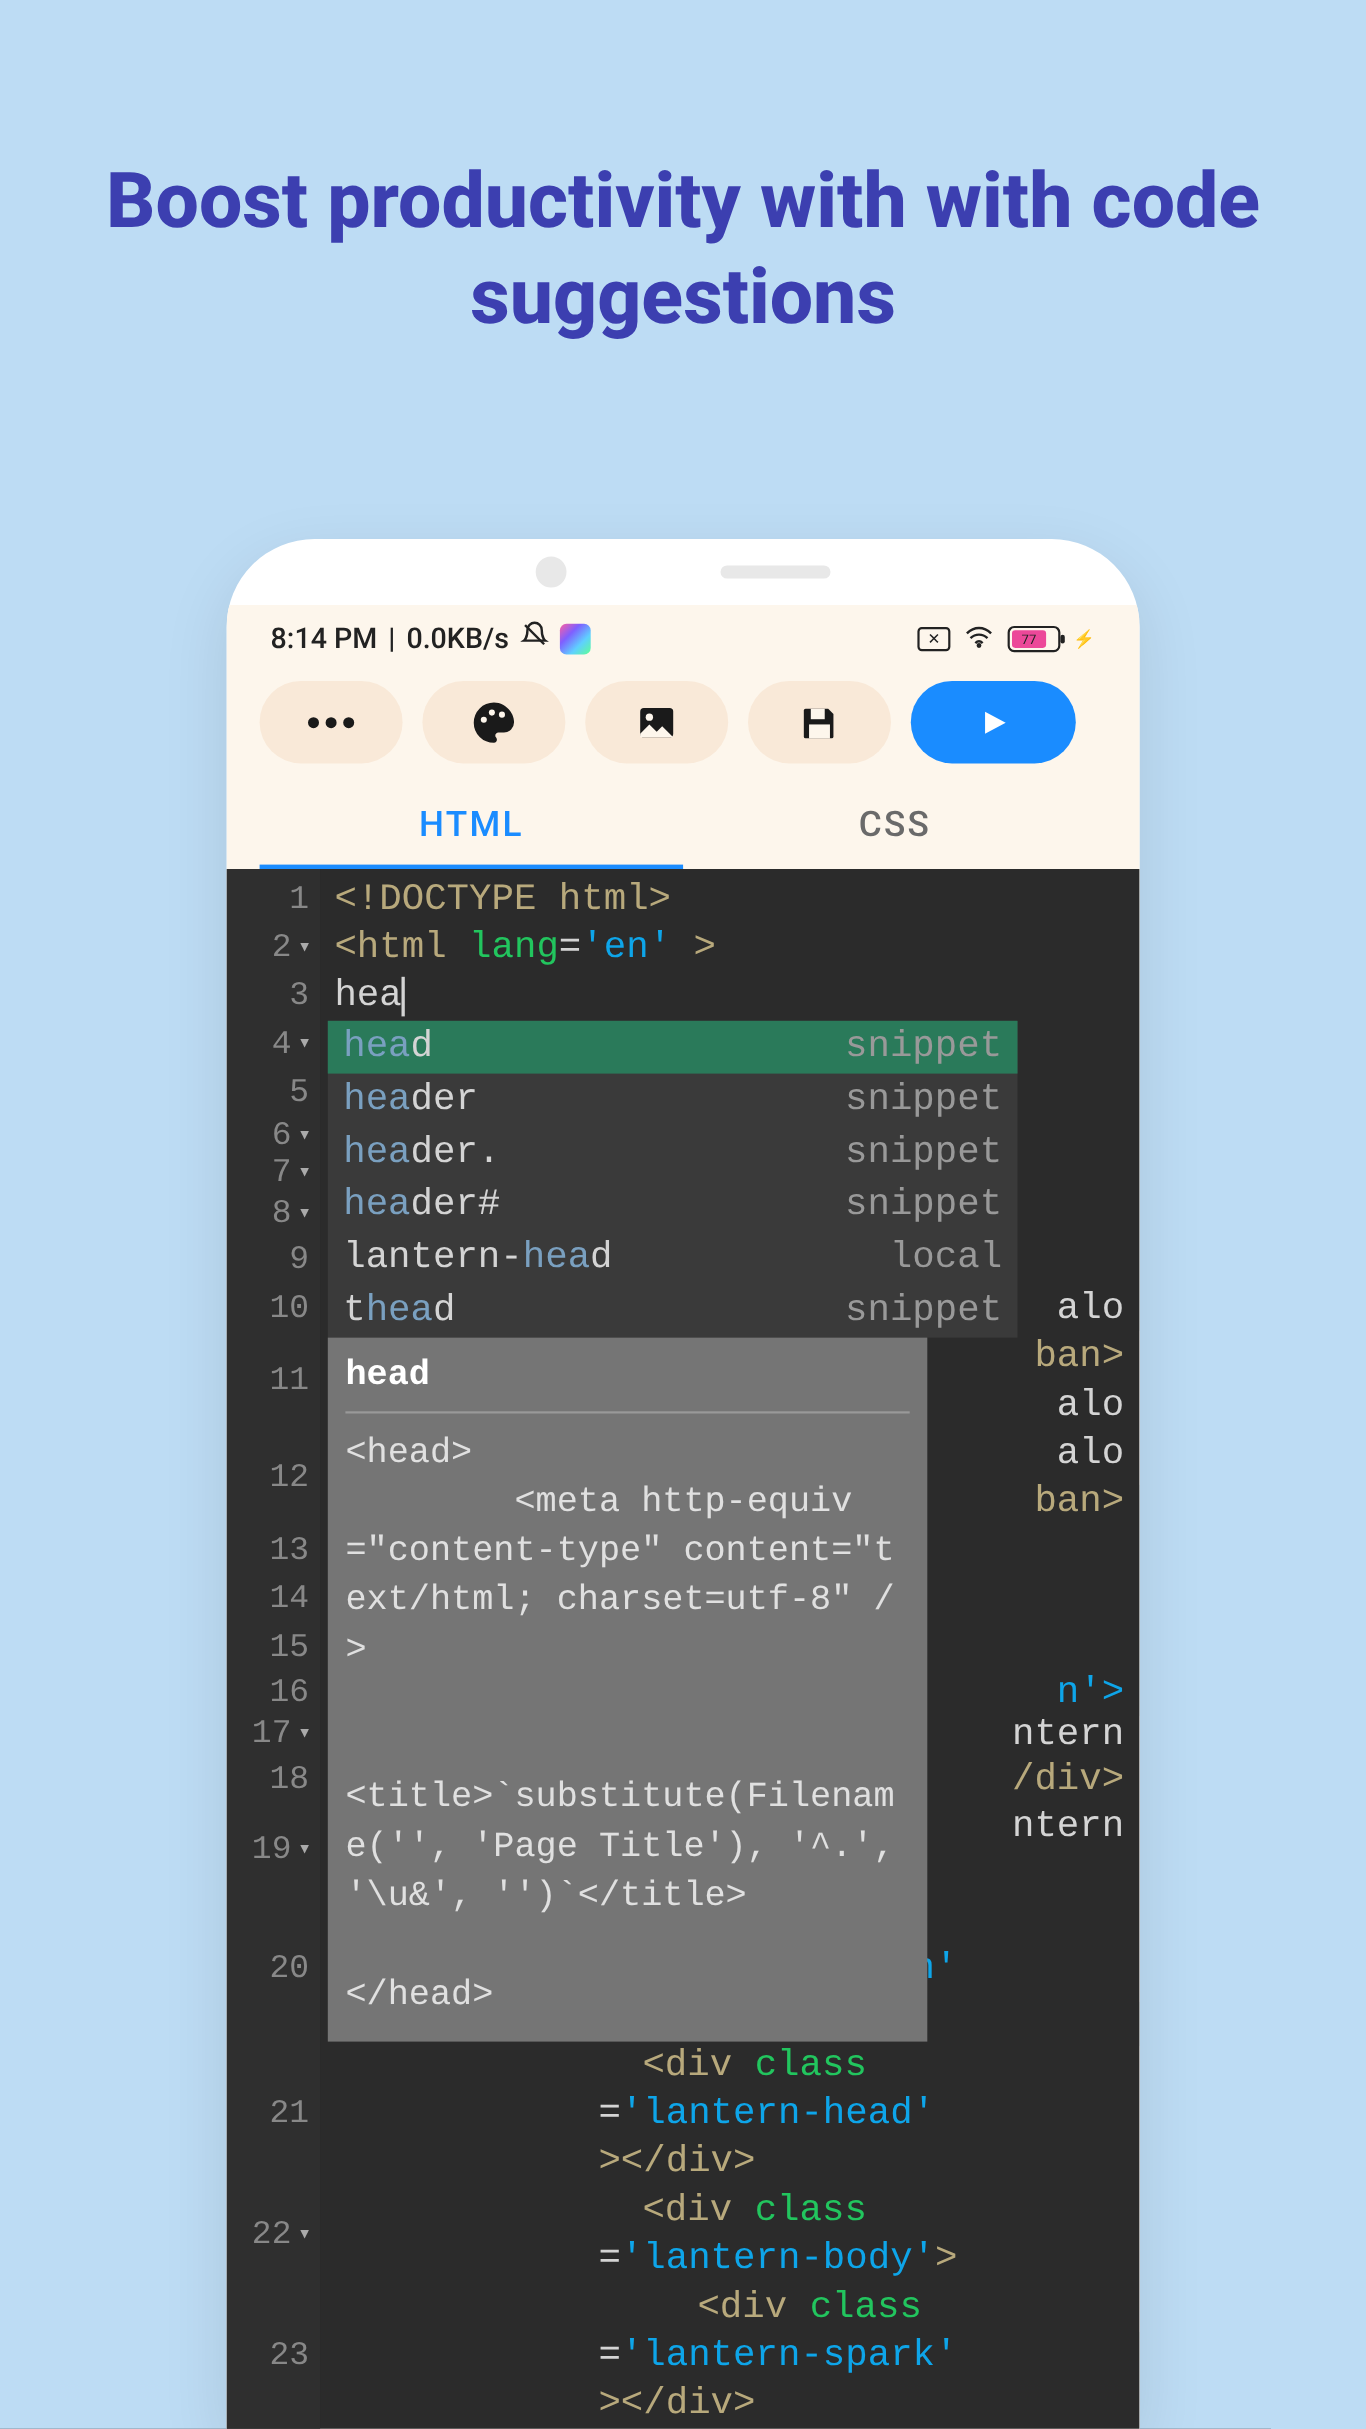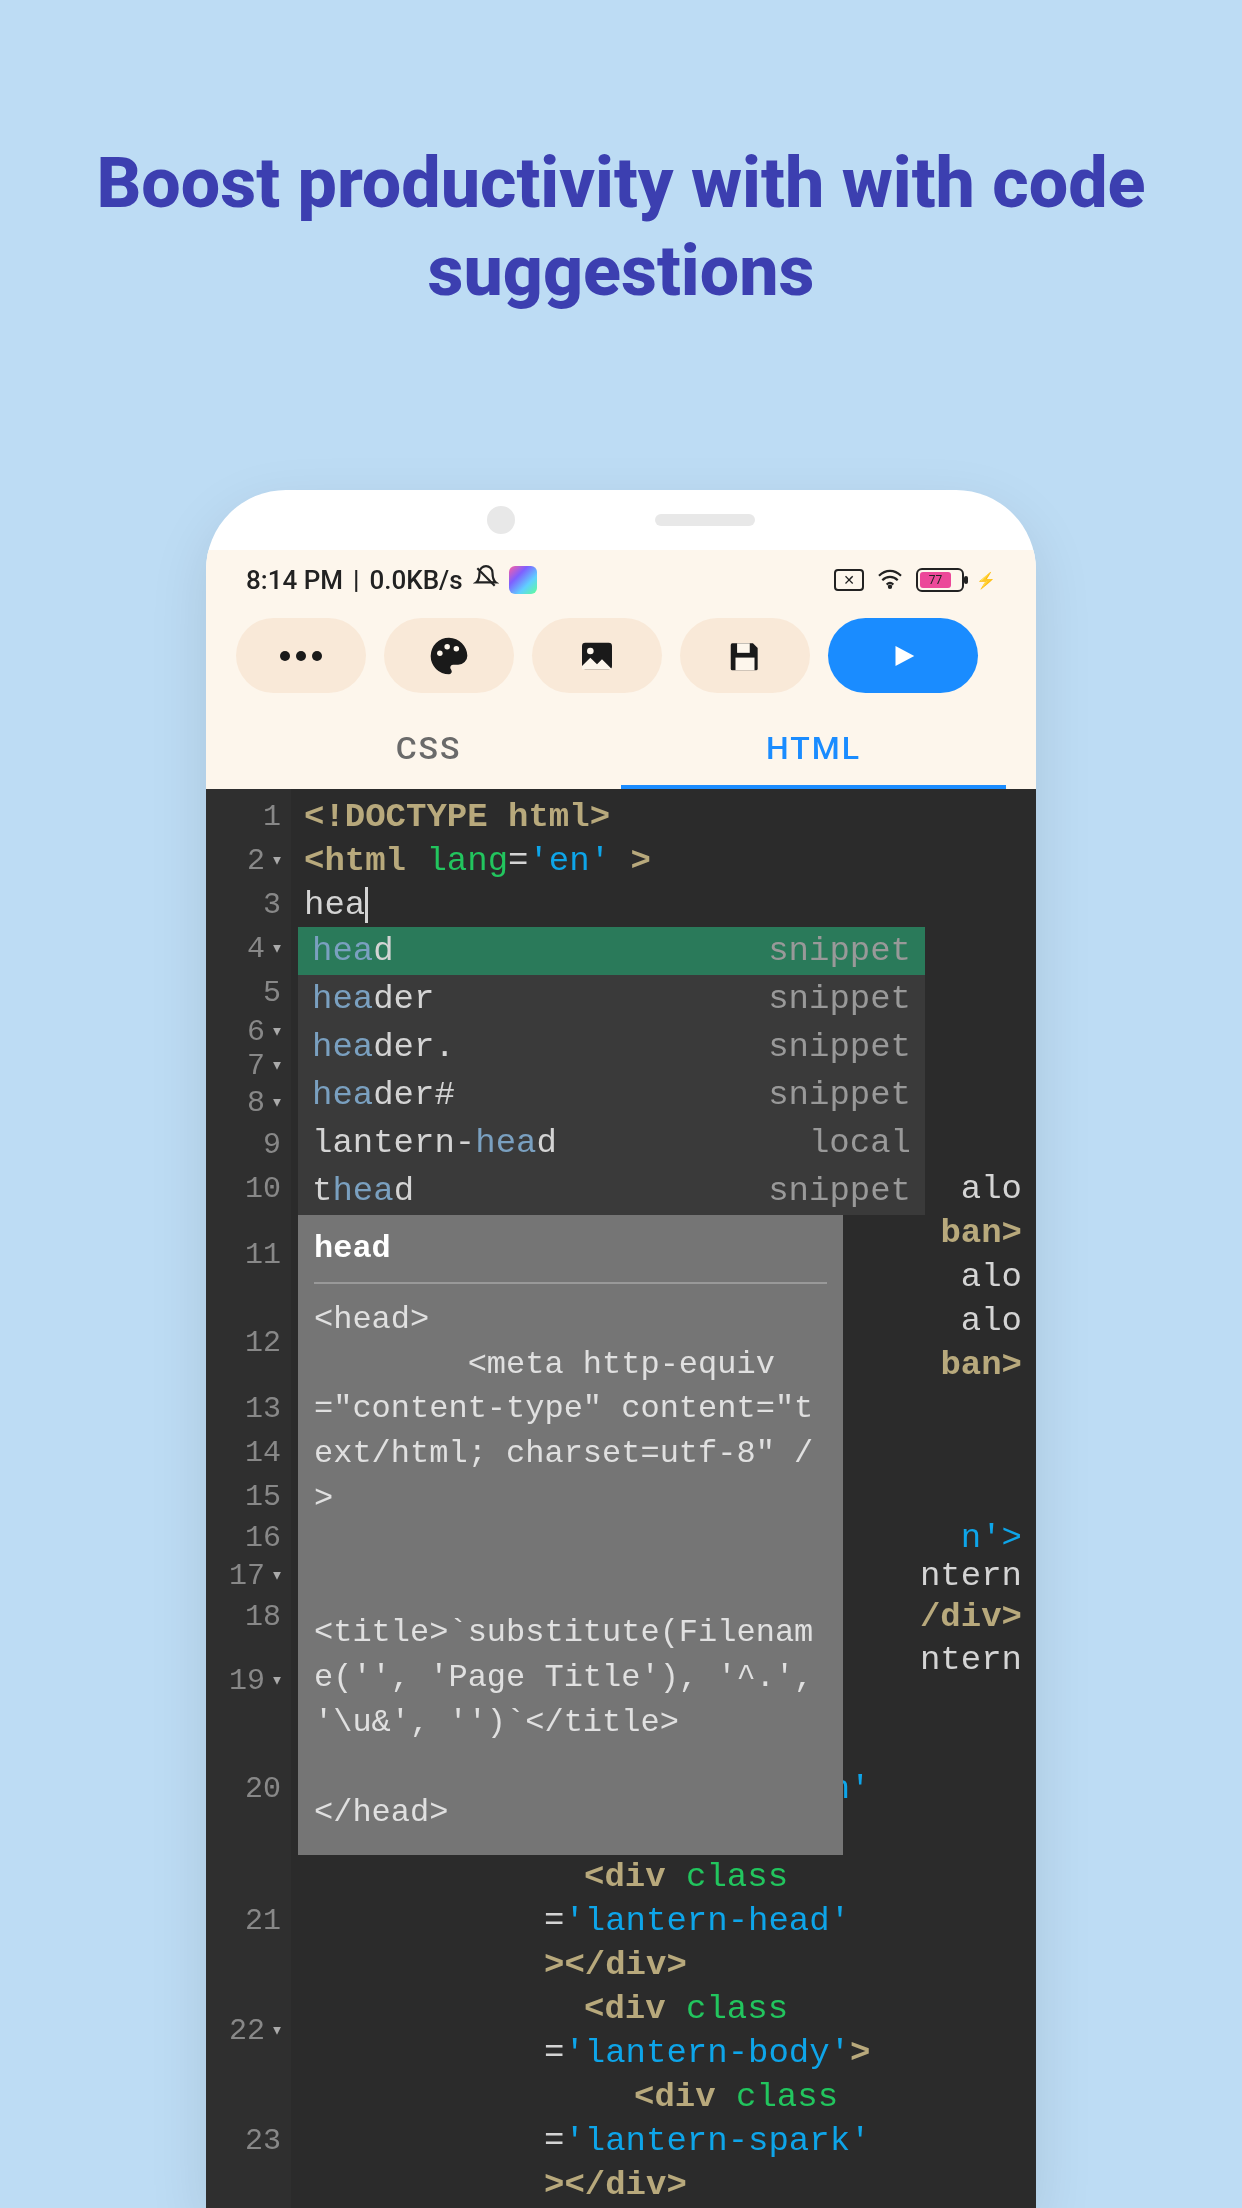--- a/index.html
+++ b/index.html
@@ -183,21 +183,21 @@
 .gutter .fold { color: #aaa; font-size: 20px; margin-right: -2px;}
 .code {
   padding: 6px 0 0 98px;
 }
 .code-line {
   height: 44px;
   white-space: pre;
   display: flex;
   align-items: center;
 }
-.tok-tag { color: #b8a97c; font-weight: bold; }
+.tok-tag { color: #b8a97c; }
 .tok-attr { color: #22c55e; }
 .tok-str { color: #0ea5e9; }
 .tok-txt { color: #d4d4d4; }
 .cursor {
   display: inline-block;
   width: 3px;
   height: 36px;
   background: #d4d4d4;
   vertical-align: middle;
 }
@@ -333,22 +333,22 @@
           </svg>
       </div>
       <div class="tool-btn play-btn">
         <svg width="30" height="36" viewBox="0 0 24 24" fill="#fff">
             <path d="M6 4l15 8-15 8V4z"></path>
           </svg>
       </div>
     </div>
 
     <div class="tabs">
+      <div class="tab active">HTML</div>
       <div class="tab">CSS</div>
-      <div class="tab active">HTML</div>
     </div>
 
     <div class="editor">
       <div class="gutter">
         <div class="ln">
             <span>1</span>
           </div>
         <div class="ln">
             <span>2</span>
             <span class="fold">▾</span>

